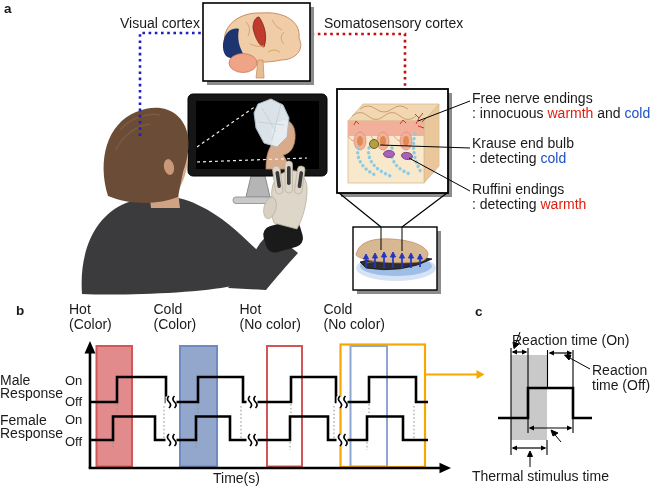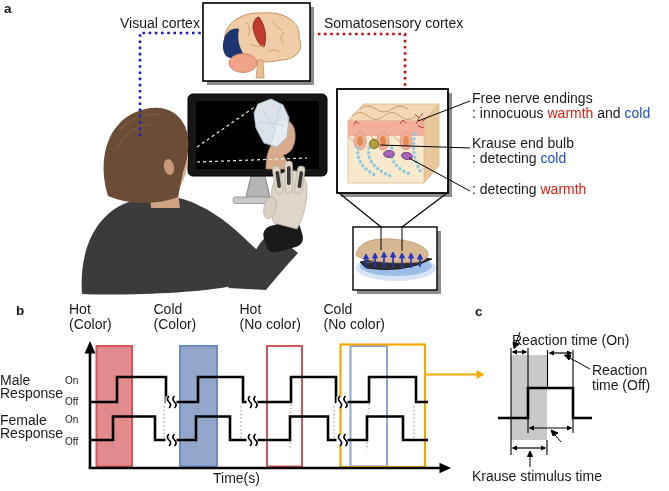--- a/index.html
+++ b/index.html
@@ -2,21 +2,21 @@
 <html><head>
 <meta charset="utf-8">
 <style>
   html,body{margin:0;padding:0;background:#fff;}
   #canvas{position:relative;width:669px;height:491px;background:#fff;overflow:hidden;
           font-family:"Liberation Sans",sans-serif;color:#1a1a1a;}
   #art{position:absolute;left:0;top:0;}
   .txt{position:absolute;font-size:14px;line-height:15px;white-space:nowrap;}
   .panel-letter{font-size:13.5px;font-weight:bold;}
   .center{white-space:normal;}
-  .small{font-size:10px;}
+  .small{font-size:13px;}
   .warm{color:#e11b0e;}
   .cold{color:#1c50c8;}
   .plain{color:#1a1a1a;margin-top:28px;}
   .rowlab{line-height:13px;}
 </style>
 </head>
 <body>
 
 <div id="canvas">
 
@@ -232,20 +232,21 @@
 
 <div class="txt" style="left:472px;top:91px">
   <div>Free nerve endings</div>
   <div><span class="plain">: innocuous </span><span class="warm">warmth</span><span class="plain"> and </span><span class="cold">cold</span></div>
 </div>
 <div class="txt" style="left:472px;top:136px">
   <div>Krause end bulb</div>
   <div><span class="plain">: detecting </span><span class="cold">cold</span></div>
 </div>
 <div class="txt" style="left:472px;top:182px">
+  <div>Ruffini endings</div>
   <div><span class="plain">: detecting </span><span class="warm">warmth</span></div>
 </div>
 
 <div class="txt panel-letter" style="left:16px;top:303px">b</div>
 
 <div class="txt center" style="left:69px;top:302px;width:90px">
   <span style="display:block">Hot</span>
       <span style="display:block">(Color)</span>
 </div>
 <div class="txt center" style="left:153.5px;top:302px;width:90px">
@@ -275,15 +276,15 @@
 <div class="txt small" style="left:65px;top:434px">Off</div>
 
 <div class="txt center" style="left:213px;top:471px;width:84px">Time(s)</div>
 
 <div class="txt panel-letter" style="left:475px;top:304px">c</div>
 <div class="txt" style="left:512px;top:333px">Reaction time (On)</div>
 <div class="txt" style="left:592px;top:363px">
   <span style="display:block">Reaction</span>
       <span style="display:block">time (Off)</span>
 </div>
-<div class="txt" style="left:472px;top:469px">Krause stimulus time</div>
+<div class="txt" style="left:472px;top:469px">Thermal stimulus time</div>
 
 </div>
 
 </body></html>

